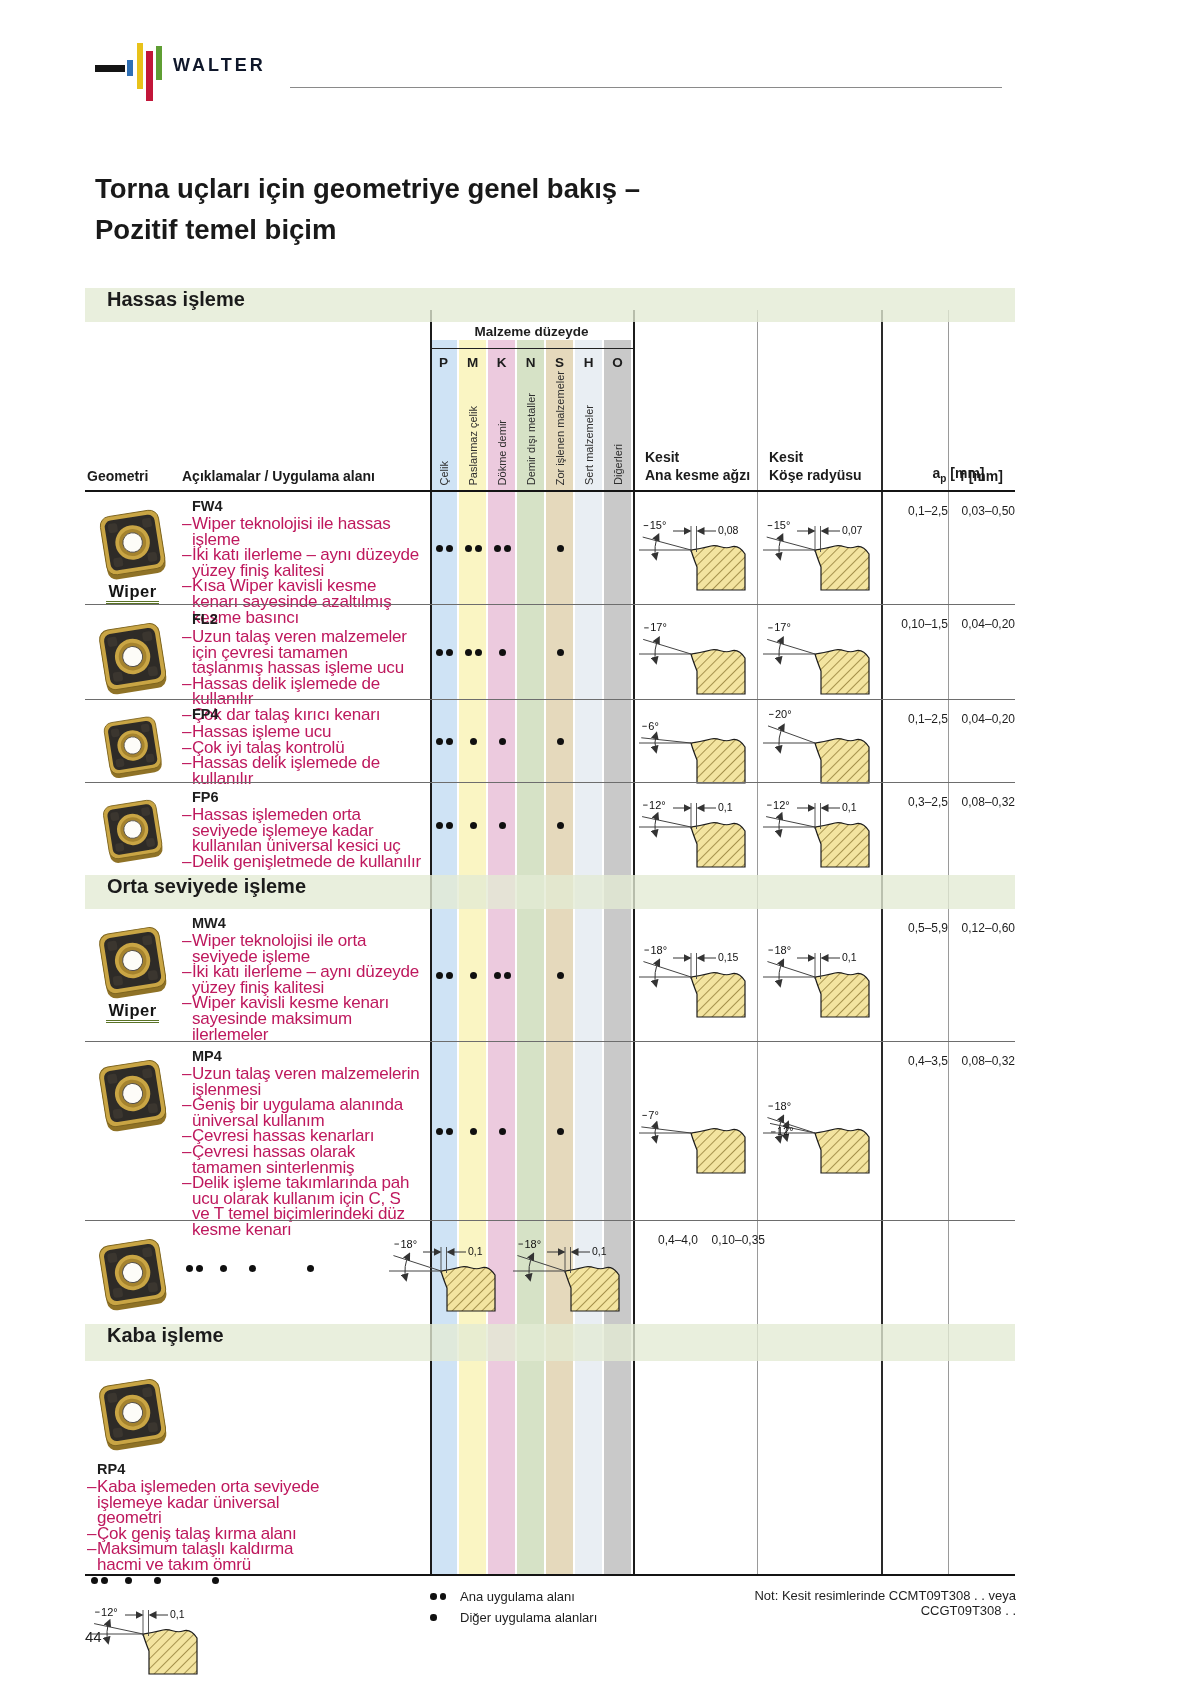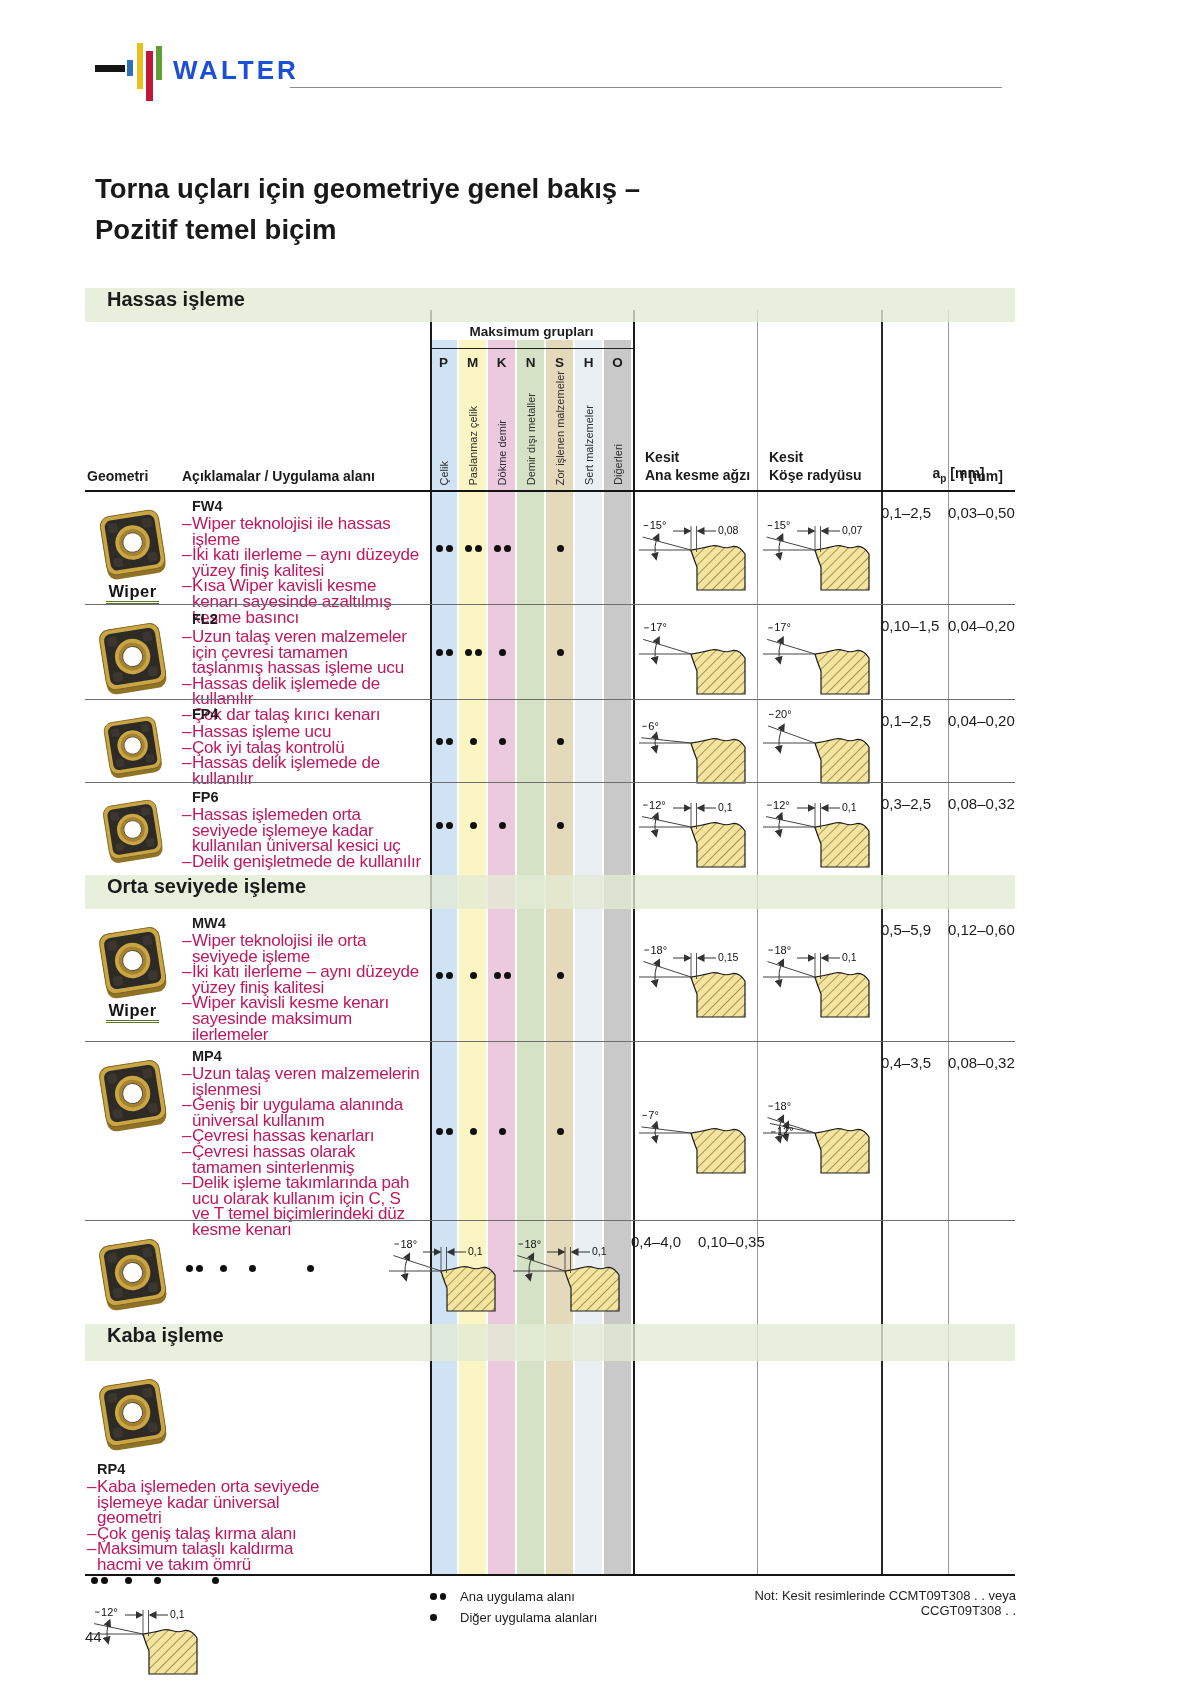--- a/index.html
+++ b/index.html
@@ -6,21 +6,21 @@
   .page{position:relative;width:1200px;height:1697px;background:#ffffff;margin:0 auto;
         font-family:"Liberation Sans","DejaVu Sans",sans-serif;color:#1d1d1d;overflow:hidden;}
   
   .logo{position:absolute;left:95px;top:34px;height:76px;display:flex;align-items:flex-start;}
   .logo .dash{width:30px;height:7px;background:#141414;margin-top:31px;}
   .logo .bar{margin-left:2px;}
   .logo .b-blue{width:6px;height:16px;margin-top:26px;}
   .logo .b-yellow{width:6px;height:46px;margin-top:9px;margin-left:4px;}
   .logo .b-red{width:7px;height:50px;margin-top:17px;margin-left:3px;}
   .logo .b-green{width:6px;height:34px;margin-top:12px;margin-left:3px;}
-  .logo .word{margin-left:11px;margin-top:21px;font-size:26px;font-weight:bold;letter-spacing:3px;color:#1d4ed8;}
+  .logo .word{margin-left:11px;margin-top:21px;font-size:18px;font-weight:bold;letter-spacing:3px;color:#0f172a;}
   .toprule{position:absolute;left:290px;top:87px;width:712px;height:1px;background:#8a8a8a;}
   
   .title{position:absolute;left:95px;top:150px;font-size:27.5px;font-weight:bold;line-height:41px;color:#191919;}
   .title span{display:block;}
   
   .twrap{position:absolute;left:85px;top:280px;width:930px;height:1294px;border-bottom:2px solid #141414;}
   .stripes{position:absolute;left:345px;top:60px;bottom:0;width:203px;z-index:0;}
   .stripe{position:absolute;top:0;bottom:0;width:27px;}
   .grid{position:absolute;left:0;top:30px;bottom:0;right:0;z-index:1;pointer-events:none;}
   .vline{position:absolute;top:0;bottom:0;}
@@ -57,21 +57,21 @@
   .c-desc .rname{font-size:14.5px;font-weight:bold;margin:0 0 2px 10px;}
   .c-desc ul{margin:0;padding:0;list-style:none;}
   .c-desc li{position:relative;padding-left:10px;font-size:17px;line-height:15.6px;
              letter-spacing:-0.2px;color:#be185d;}
   .c-desc li::before{content:"–";position:absolute;left:0;top:0;}
   .c-mats{width:203px;display:flex;}
   .matcol{width:29px;display:flex;align-items:center;justify-content:center;}
   .dots{display:flex;gap:3px;}
   .dot{width:7px;height:7px;border-radius:50%;background:#101010;}
   .c-kes{width:124px;display:flex;align-items:center;justify-content:center;}
-  .c-val{width:67px;box-sizing:border-box;padding-top:12px;text-align:left;font-size:15px;color:#1c1c1c;}
+  .c-val{width:67px;box-sizing:border-box;padding-top:12px;text-align:right;font-size:12px;color:#1c1c1c;}
   
   .legend{position:absolute;left:430px;top:1586px;font-size:13px;color:#1e1e1e;}
   .legrow{display:flex;align-items:center;height:21px;}
   .legdots{width:30px;display:flex;gap:3px;}
   .ld{width:6.5px;height:6.5px;border-radius:50%;background:#101010;}
   .note{position:absolute;left:700px;top:1588px;width:316px;text-align:right;font-size:13px;color:#1e1e1e;}
   .pagenum{position:absolute;left:85px;top:1628px;font-size:15px;color:#222;}
   svg text{font-family:"Liberation Sans","DejaVu Sans",sans-serif;}
 </style>
 </head>
@@ -109,21 +109,21 @@
         <div class="vline" style="left: 548px; width: 2px; background: rgb(27, 27, 27);"></div>
         <div class="vline" style="left: 672px; width: 1px; background: rgb(154, 154, 154);"></div>
         <div class="vline" style="left: 796px; width: 2px; background: rgb(42, 42, 42);"></div>
         <div class="vline" style="left: 863px; width: 1px; background: rgb(154, 154, 154);"></div>
       </div>
 
     <div class="band">
         <h2>Hassas işleme</h2>
       </div>
       <div class="thead" id="thead">
-      <div class="mg">Maksimum grupları</div>
+      <div class="mg">Malzeme düzeyde</div>
       <div class="letters" id="letters">
           <div class="lt" style="left: 0px;">P</div>
           <div class="lt" style="left: 29px;">M</div>
           <div class="lt" style="left: 58px;">K</div>
           <div class="lt" style="left: 87px;">N</div>
           <div class="lt" style="left: 116px;">S</div>
           <div class="lt" style="left: 145px;">H</div>
           <div class="lt" style="left: 174px;">O</div>
         </div>
       <div class="rots" id="rots">

